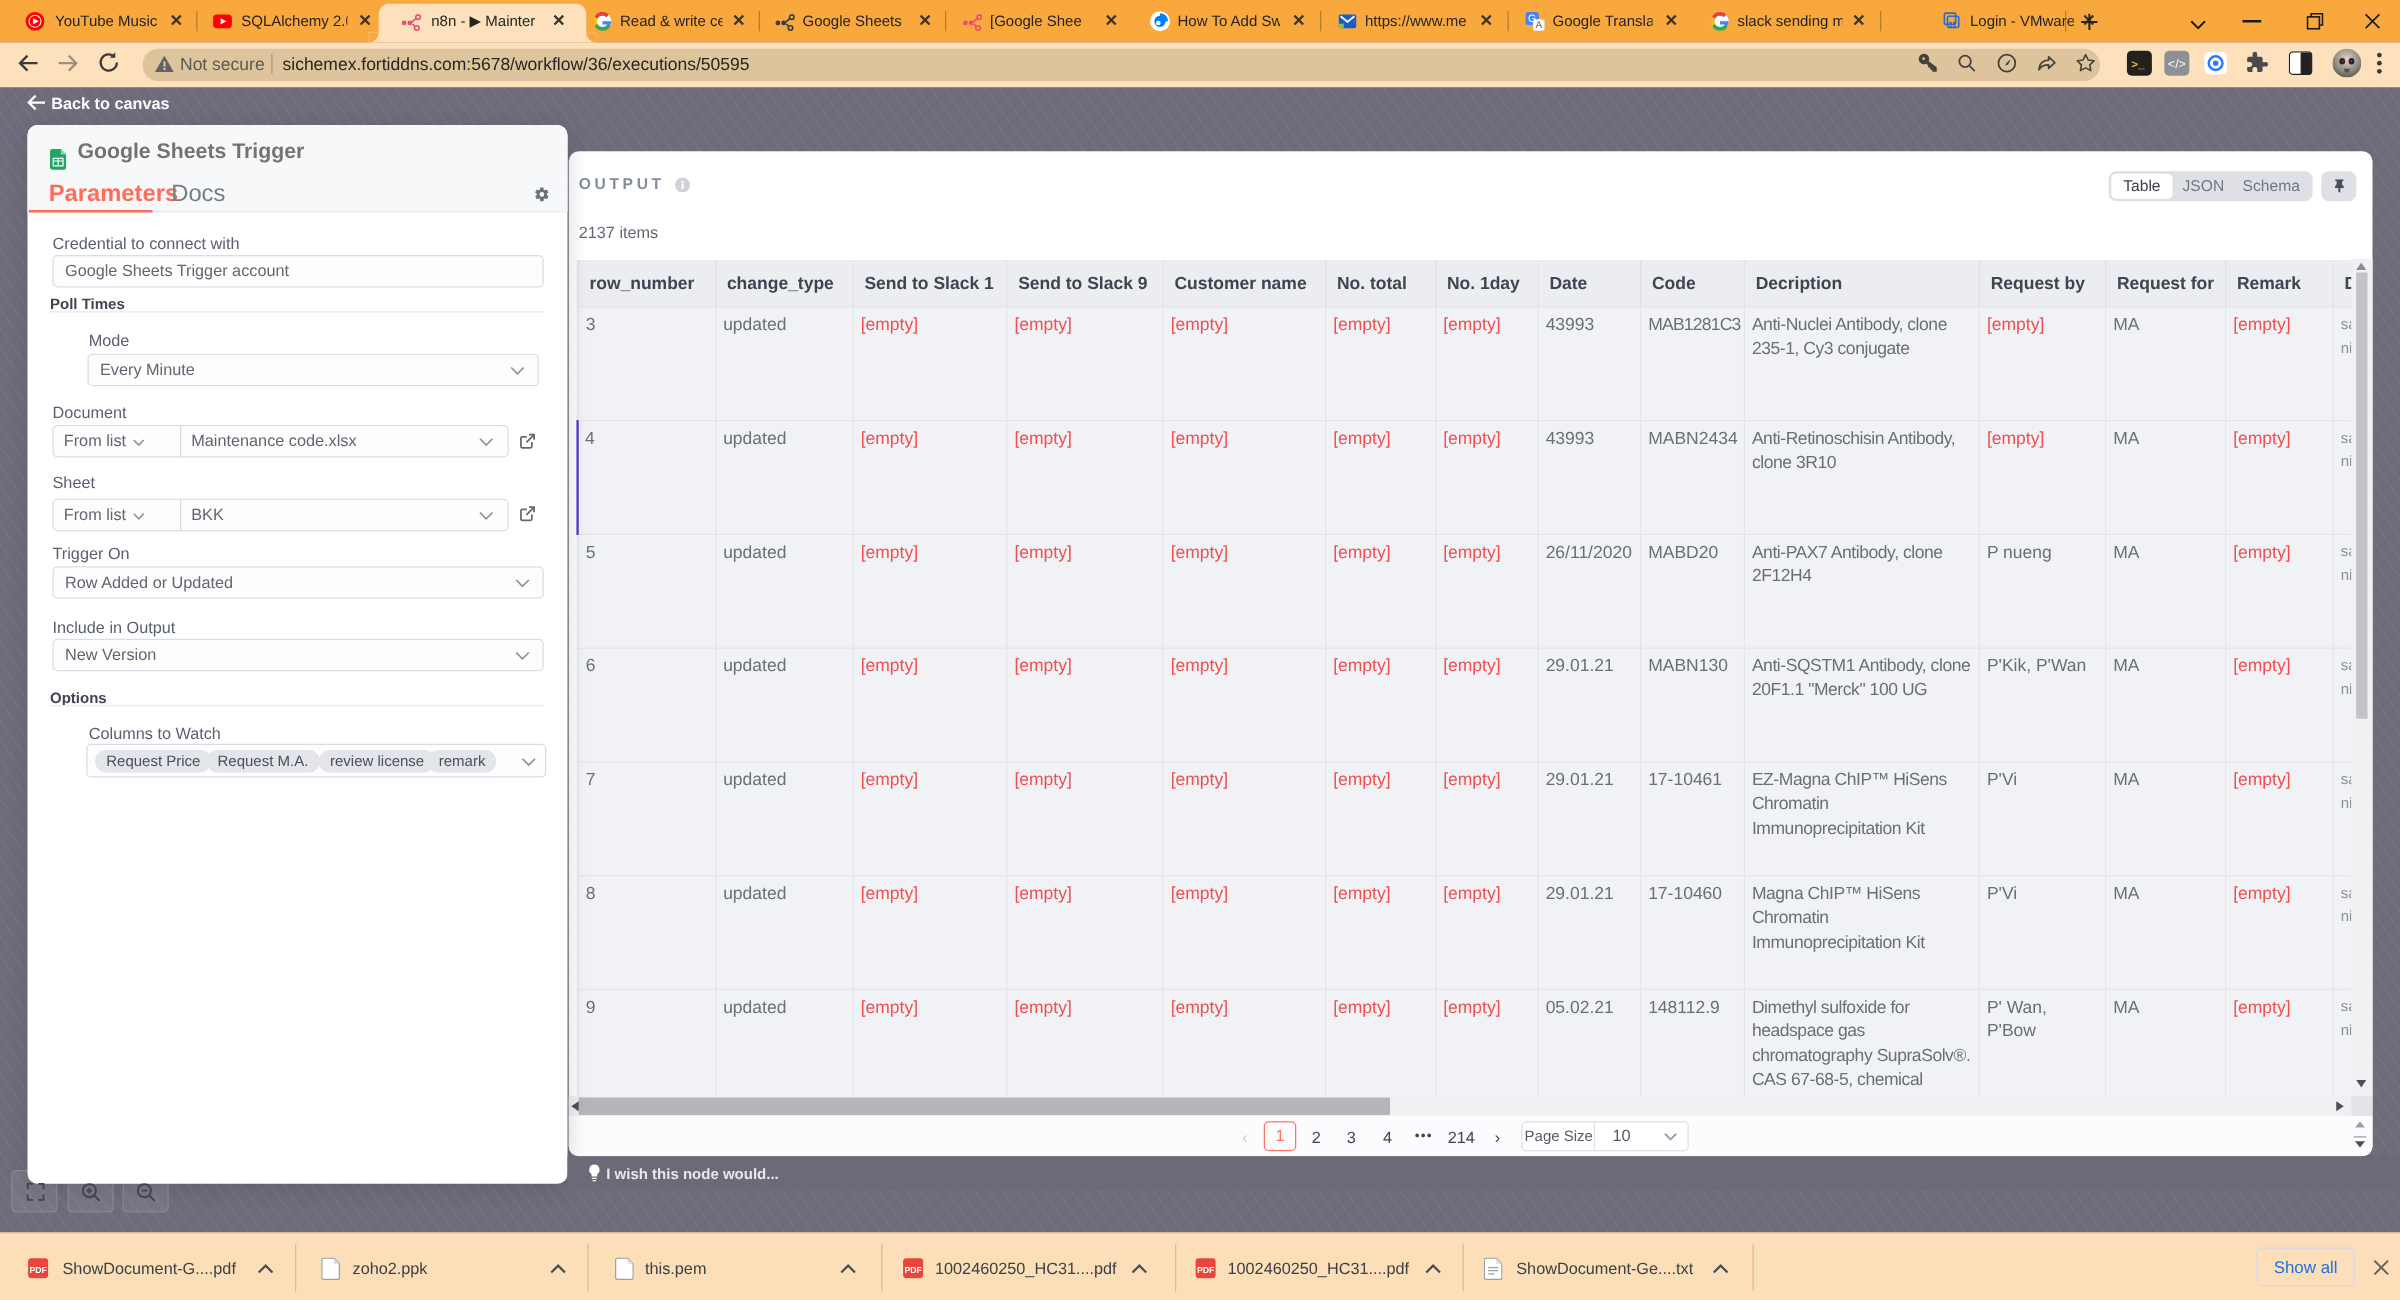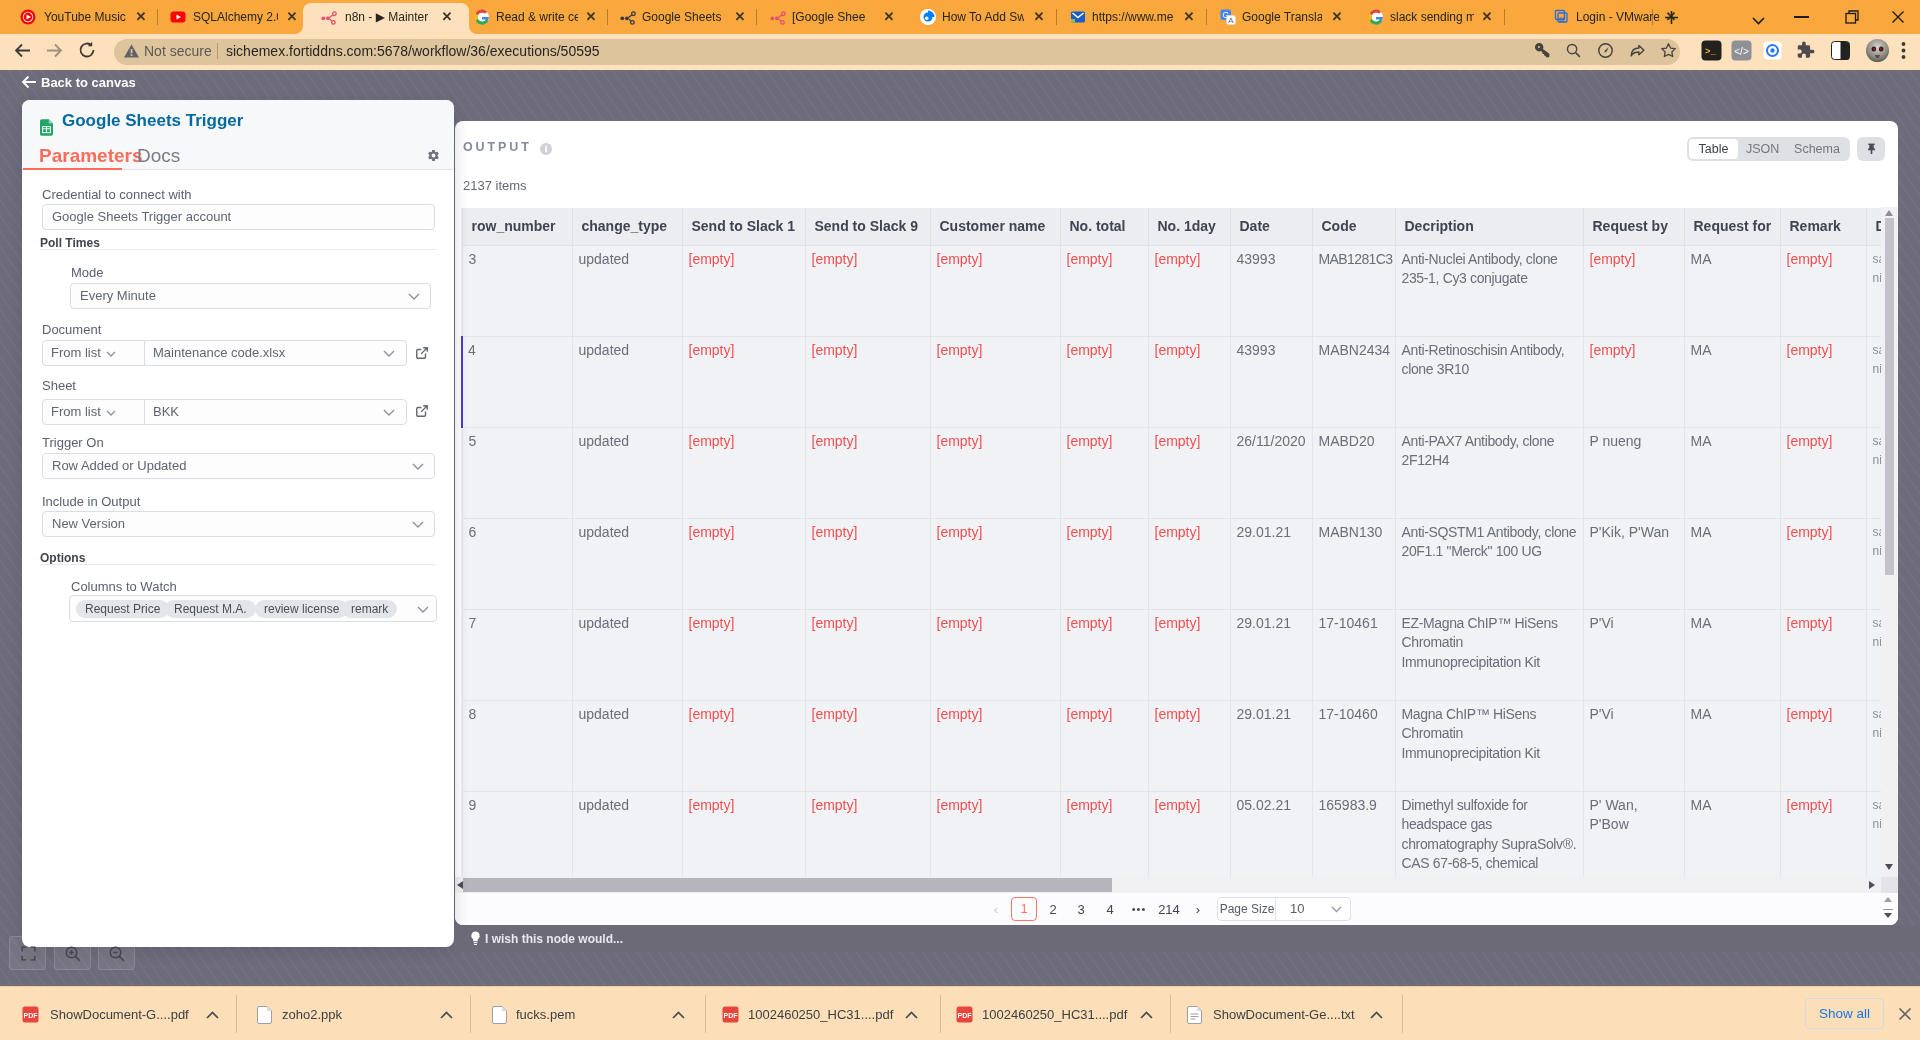--- a/index.html
+++ b/index.html
@@ -21,21 +21,21 @@
 
 #viewport { position:absolute; left:0; top:70px; width:1920px; height:916px; background:#6e6c7a; overflow:hidden; }
 #viewport .stripes { position:absolute; left:0; top:0; width:1920px; height:916px;
   background:repeating-linear-gradient(55deg, rgba(255,255,255,0.03) 0 2px, rgba(255,255,255,0) 2px 9px); }
 #topbar { position:absolute; left:0; top:0; width:1920px; height:29px; }
 #topbar .bt { position:absolute; left:41px; top:5px; font-size:13px; font-weight:bold; color:#fdfdfe; }
 
 
 #panel { position:absolute; left:22px; top:30px; width:432px; height:847px; background:#fff; border-radius:8px; box-shadow:0 4px 16px rgba(50,50,70,0.2); font-size:13px; }
 #phead { position:absolute; left:0; top:0; width:432px; height:70px; background:#f7f8fa; border-radius:8px 8px 0 0; border-bottom:1px solid #dfe3e8; }
-#ptitle { position:absolute; left:40px; top:11px; font-size:17px; font-weight:bold; color:#0369a1; }
+#ptitle { position:absolute; left:40px; top:11px; font-size:17px; font-weight:bold; color:#737373; }
 .ptab { position:absolute; top:45px; font-size:19px; }
 #pul { position:absolute; left:1px; top:68px; width:99px; height:2px; background:#ff6d5a; }
 .lbl { position:absolute; font-size:13px; color:#5a6070; }
 .sect { position:absolute; font-size:12px; font-weight:bold; color:#3f4450; }
 .sline { position:absolute; height:1px; background:#e8eaee; }
 .sel { position:absolute; height:26px; background:#fdfdfe; border:1px solid #d9dde5; border-radius:4px; font-size:13px; color:#60666f; line-height:24px; padding-left:9px; }
 .tag { position:absolute; top:4px; height:18px; background:#e3e5ea; border-radius:9px; font-size:12px; color:#4a4f58; line-height:18px; padding:0 9px; }
 
 
 #output { position:absolute; left:455px; top:51px; width:1443px; height:804px; background:#ffffff; border-radius:8px; }
@@ -494,21 +494,21 @@
             </tr>
       <tr>
               <td>9</td>
               <td>updated</td>
               <td class="e"></td>
               <td class="e"></td>
               <td class="e"></td>
               <td class="e"></td>
               <td class="e"></td>
               <td>05.02.21</td>
-              <td>165983.9</td>
+              <td>148112.9</td>
               <td class="d">
                 <div style="height:84px;overflow:hidden">Dimethyl sulfoxide for headspace gas chromatography SupraSolv®. CAS 67-68-5, chemical formula</div>
               </td>
               <td>P' Wan,<br>P'Bow</td>
               <td>MA</td>
               <td class="e"></td>
               <td class="th2">sa<br>ni</td>
             </tr>
     </tbody>
         </table>
@@ -662,21 +662,21 @@
       </svg></span>
   <span class="dlitem" style="left:282px">zoho2.ppk</span>
   <span class="dlchev" style="left:440px"><svg width="13" height="8">
         <path d="M1 7l5.5-5.5L12 7" stroke="#474a4e" stroke-width="1.7" fill="none"></path>
       </svg></span>
   <div class="dlsep" style="left:470px"></div>
   <span class="dlico" style="left:492px"><svg width="15" height="18">
         <path d="M0.5 2a1.5 1.5 0 0 1 1.5-1.5h8l4.5 4.5v11a1.5 1.5 0 0 1-1.5 1.5H2a1.5 1.5 0 0 1-1.5-1.5z" fill="#fff" stroke="#9aa0a6" stroke-width="1"></path>
         <path d="M10 0.5L14.5 5H10z" fill="#dadce0"></path>
       </svg></span>
-  <span class="dlitem" style="left:516px">fucks.pem</span>
+  <span class="dlitem" style="left:516px">this.pem</span>
   <span class="dlchev" style="left:672px"><svg width="13" height="8">
         <path d="M1 7l5.5-5.5L12 7" stroke="#474a4e" stroke-width="1.7" fill="none"></path>
       </svg></span>
   <div class="dlsep" style="left:705px"></div>
   <span class="dlico" style="left:722px"><svg width="17" height="17">
         <rect x="0.5" y="0.5" width="16" height="16" rx="2.5" fill="#e8453c"></rect>
         <text x="8.5" y="12" font-size="7" font-weight="bold" fill="#fff" text-anchor="middle" font-family="Liberation Sans">PDF</text>
       </svg></span>
   <span class="dlitem" style="left:748px">1002460250_HC31....pdf</span>
   <span class="dlchev" style="left:905px"><svg width="13" height="8">

